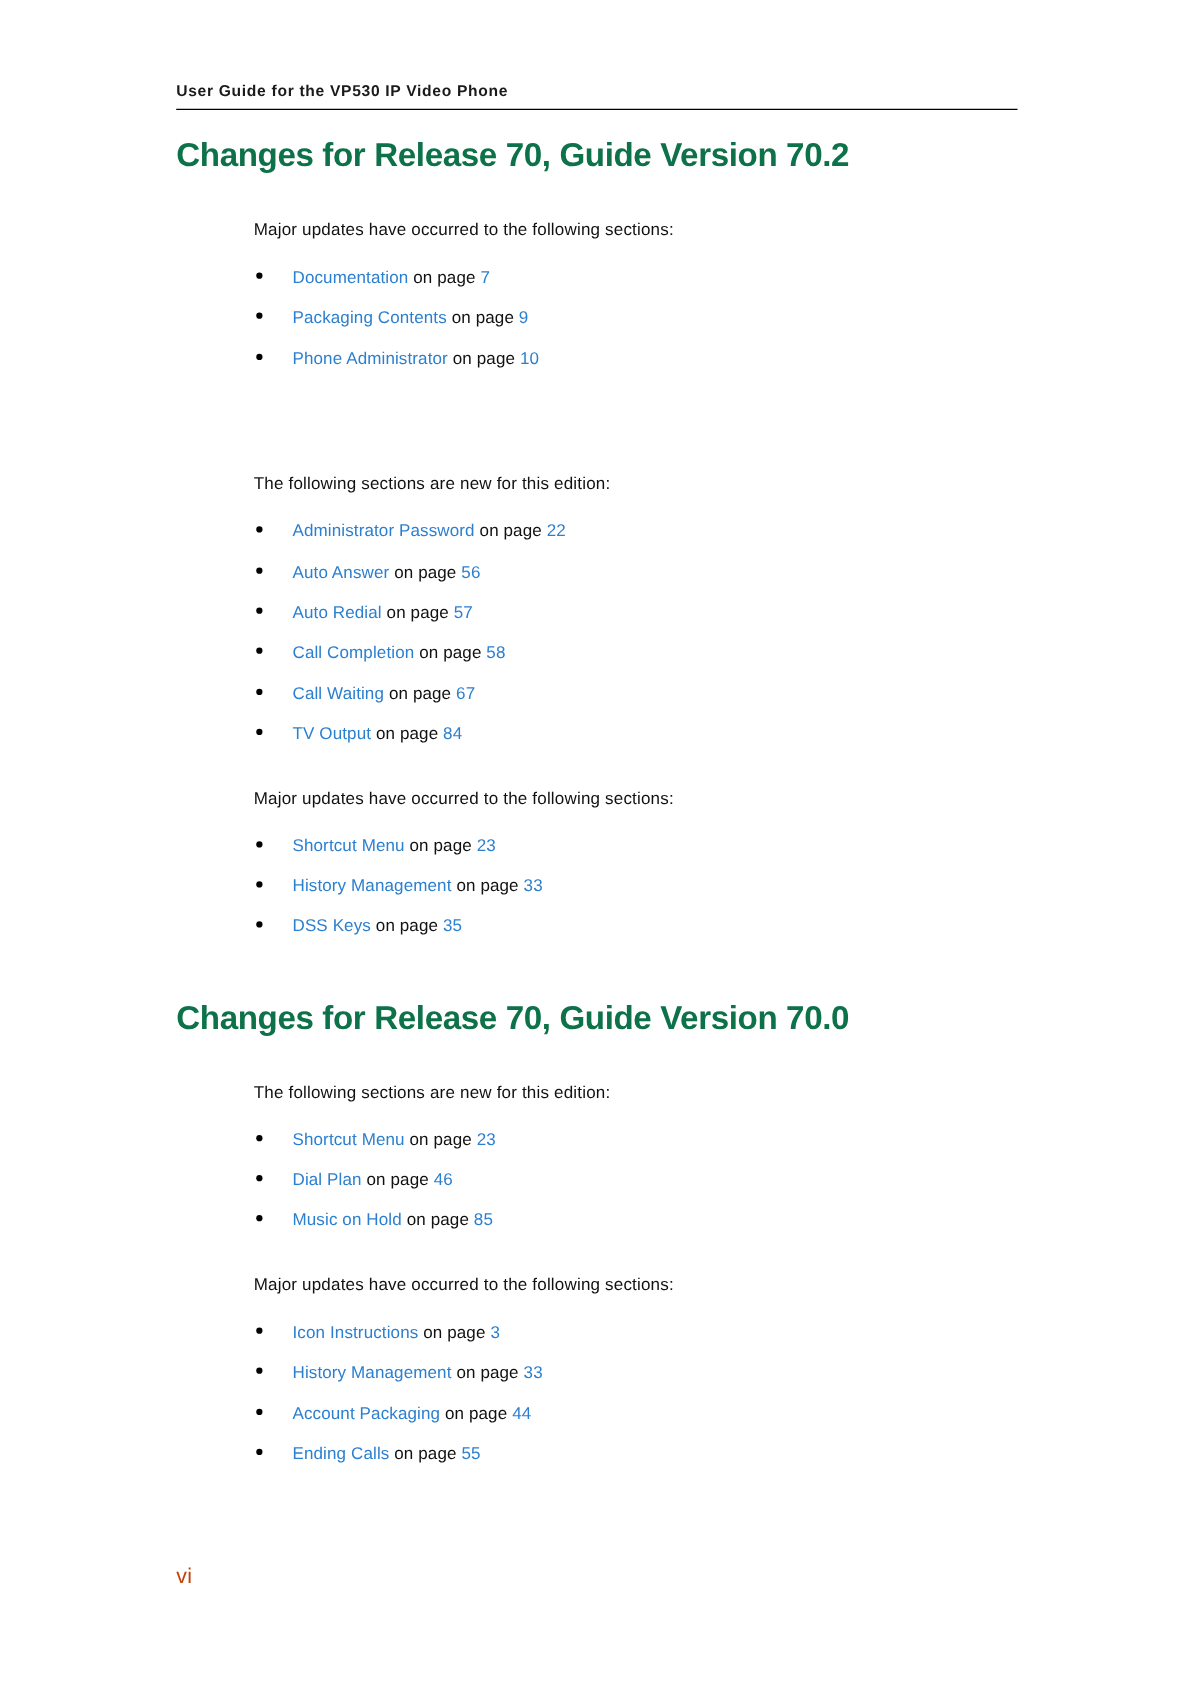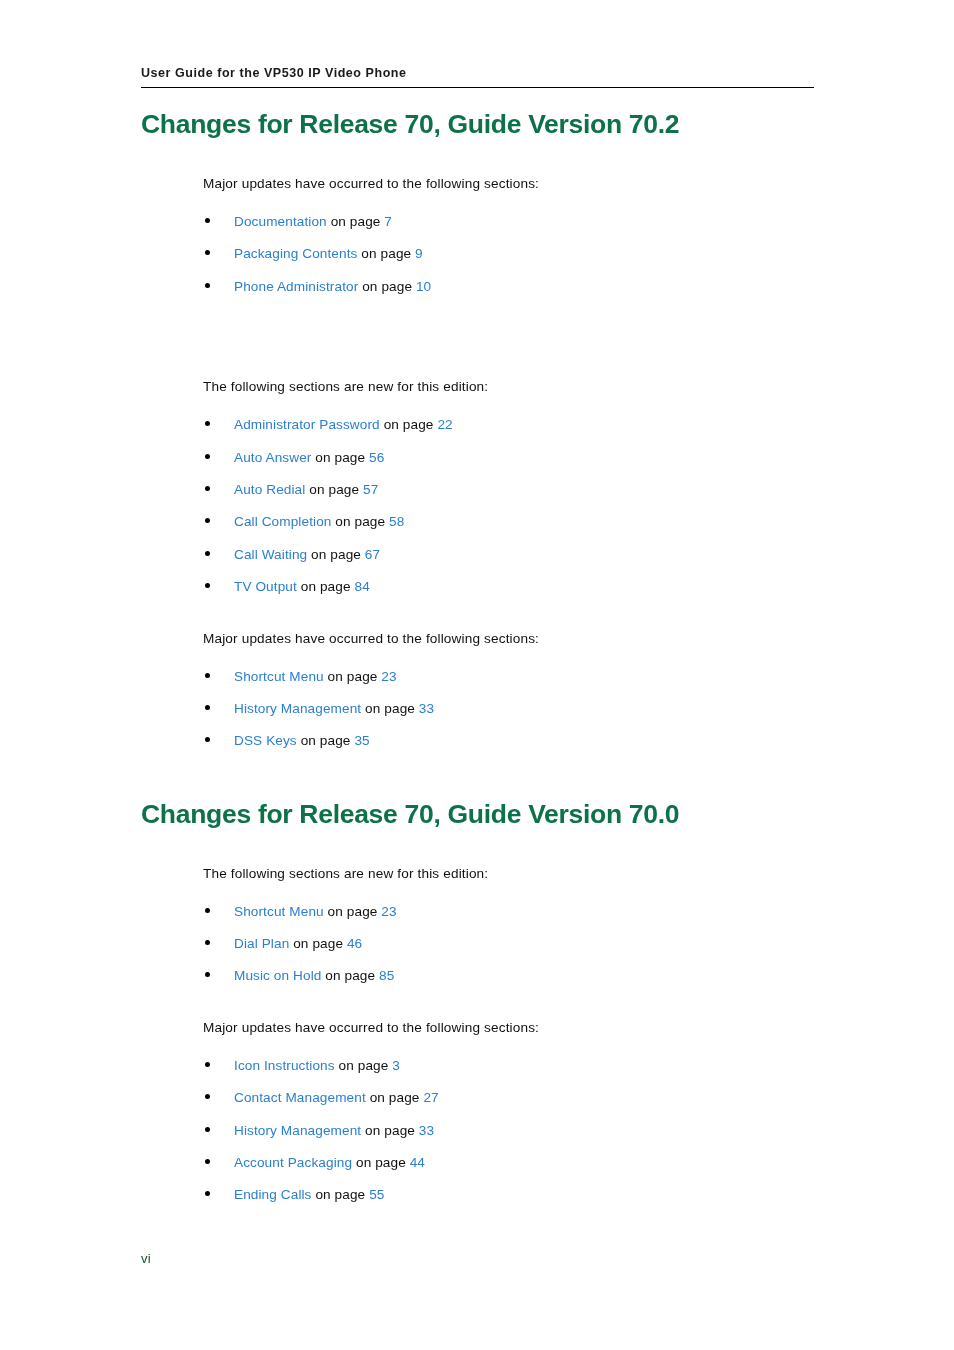--- a/index.html
+++ b/index.html
@@ -125,22 +125,22 @@
   .gap-section       { height: 34px; }
 
   
   .footer {
     position: absolute;
     left: 141px;
     top: 1251px;
     width: 673px;
   }
   .folio {
-    font-size: 13px;
-    color: #14532d;
+    font-size: 17px;
+    color: #c2410c;
     letter-spacing: 0.3px;
   }
 </style>
 </head>
 <body>
 
 <div class="page">
 
   <div class="running-header">
     <div class="running-header-text">User Guide for the VP530 IP Video Phone</div>
@@ -246,24 +246,20 @@
           <div class="gap-list-to-lead"></div>
           <p class="lead" style="margin: 0px;">Major updates have occurred to the following sections:</p>
           <div class="gap-lead-to-list"></div>
           <ul class="link-list">
             <li>
               <span class="bullet"></span>
               <span class="item-text"><a class="xref" href="#" style="text-decoration: none;">Icon Instructions</a> <span class="onpage">on page</span> <a class="pagenum" href="#" style="text-decoration: none;">3</a></span>
             </li>
             <li>
               <span class="bullet"></span>
-              <span class="item-text"><a class="xref" href="#" style="text-decoration: none;">Contact Management</a> <span class="onpage">on page</span> <a class="pagenum" href="#" style="text-decoration: none;">27</a></span>
-            </li>
-            <li>
-              <span class="bullet"></span>
               <span class="item-text"><a class="xref" href="#" style="text-decoration: none;">History Management</a> <span class="onpage">on page</span> <a class="pagenum" href="#" style="text-decoration: none;">33</a></span>
             </li>
             <li>
               <span class="bullet"></span>
               <span class="item-text"><a class="xref" href="#" style="text-decoration: none;">Account Packaging</a> <span class="onpage">on page</span> <a class="pagenum" href="#" style="text-decoration: none;">44</a></span>
             </li>
             <li>
               <span class="bullet"></span>
               <span class="item-text"><a class="xref" href="#" style="text-decoration: none;">Ending Calls</a> <span class="onpage">on page</span> <a class="pagenum" href="#" style="text-decoration: none;">55</a></span>
             </li>

